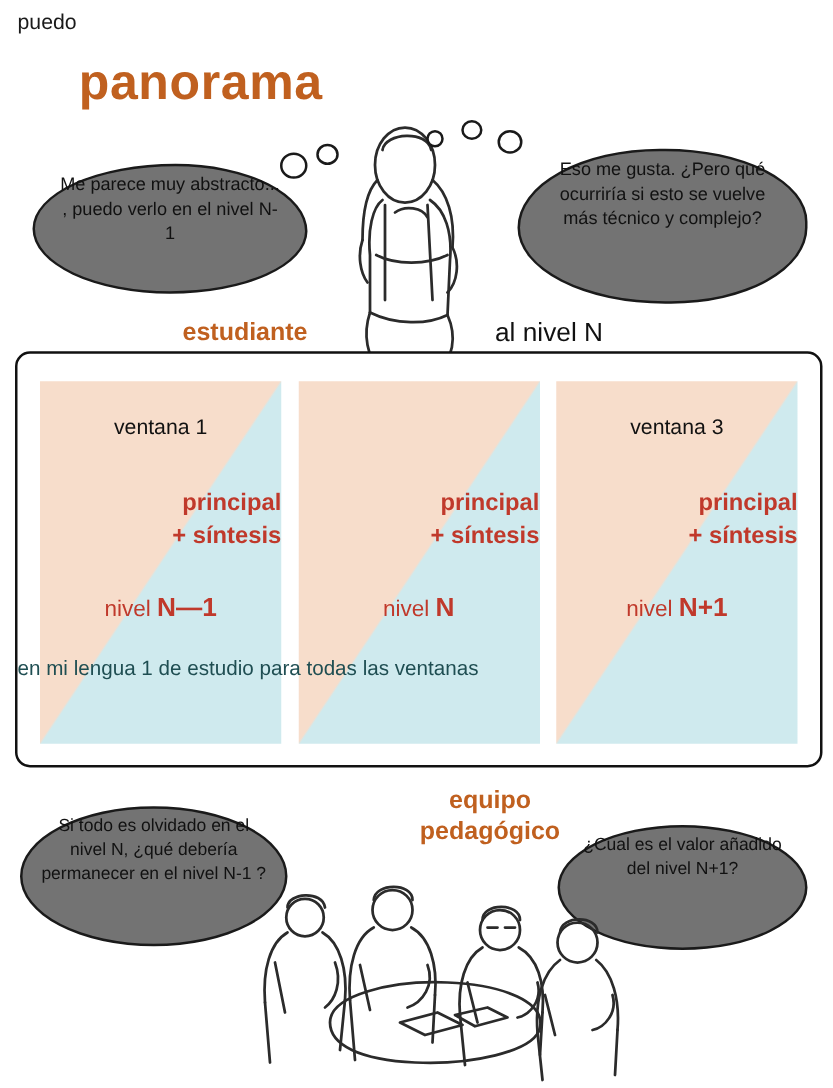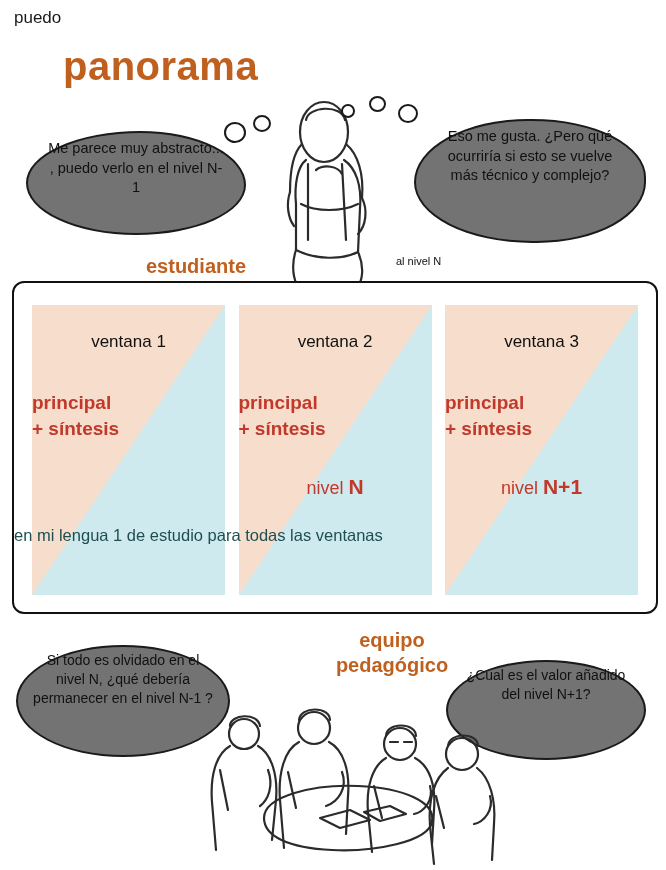--- a/index.html
+++ b/index.html
@@ -41,21 +41,21 @@
     left: 146px;
     top: 255px;
     font-size: 20px;
     font-weight: bold;
     color: #c0601f;
   }
   .al-nivel {
     position: absolute;
     left: 396px;
     top: 255px;
-    font-size: 11px;
+    font-size: 21px;
     color: #111111;
   }
   .role-equipo {
     position: absolute;
     left: 297px;
     top: 628px;
     width: 190px;
     text-align: center;
     font-size: 20px;
     font-weight: bold;
@@ -147,21 +147,21 @@
     width: 100%;
     text-align: center;
     font-size: 17px;
     color: #111111;
   }
   .win-main {
     position: absolute;
     top: 85px;
     left: 0;
     width: 100%;
-    text-align: left;
+    text-align: right;
     font-size: 19px;
     font-weight: bold;
     color: #c0392b;
     line-height: 1.35;
   }
   .win-level {
     position: absolute;
     top: 170px;
     left: 0;
     width: 100%;
@@ -236,24 +236,26 @@
 
 <div class="panel">
   <div class="windows-row">
 
     <div class="window">
       <div class="win-title">ventana 1</div>
       <div class="win-main">
         <span>principal</span><br>
         <span>+ síntesis</span>
       </div>
+      <div class="win-level">
+        <span>nivel </span><b>N—1</b>
+      </div>
     </div>
 
     <div class="window">
-      <div class="win-title">ventana 2</div>
       <div class="win-main">
         <span>principal</span><br>
         <span>+ síntesis</span>
       </div>
       <div class="win-level">
         <span>nivel </span><b>N</b>
       </div>
     </div>
 
     <div class="window">

